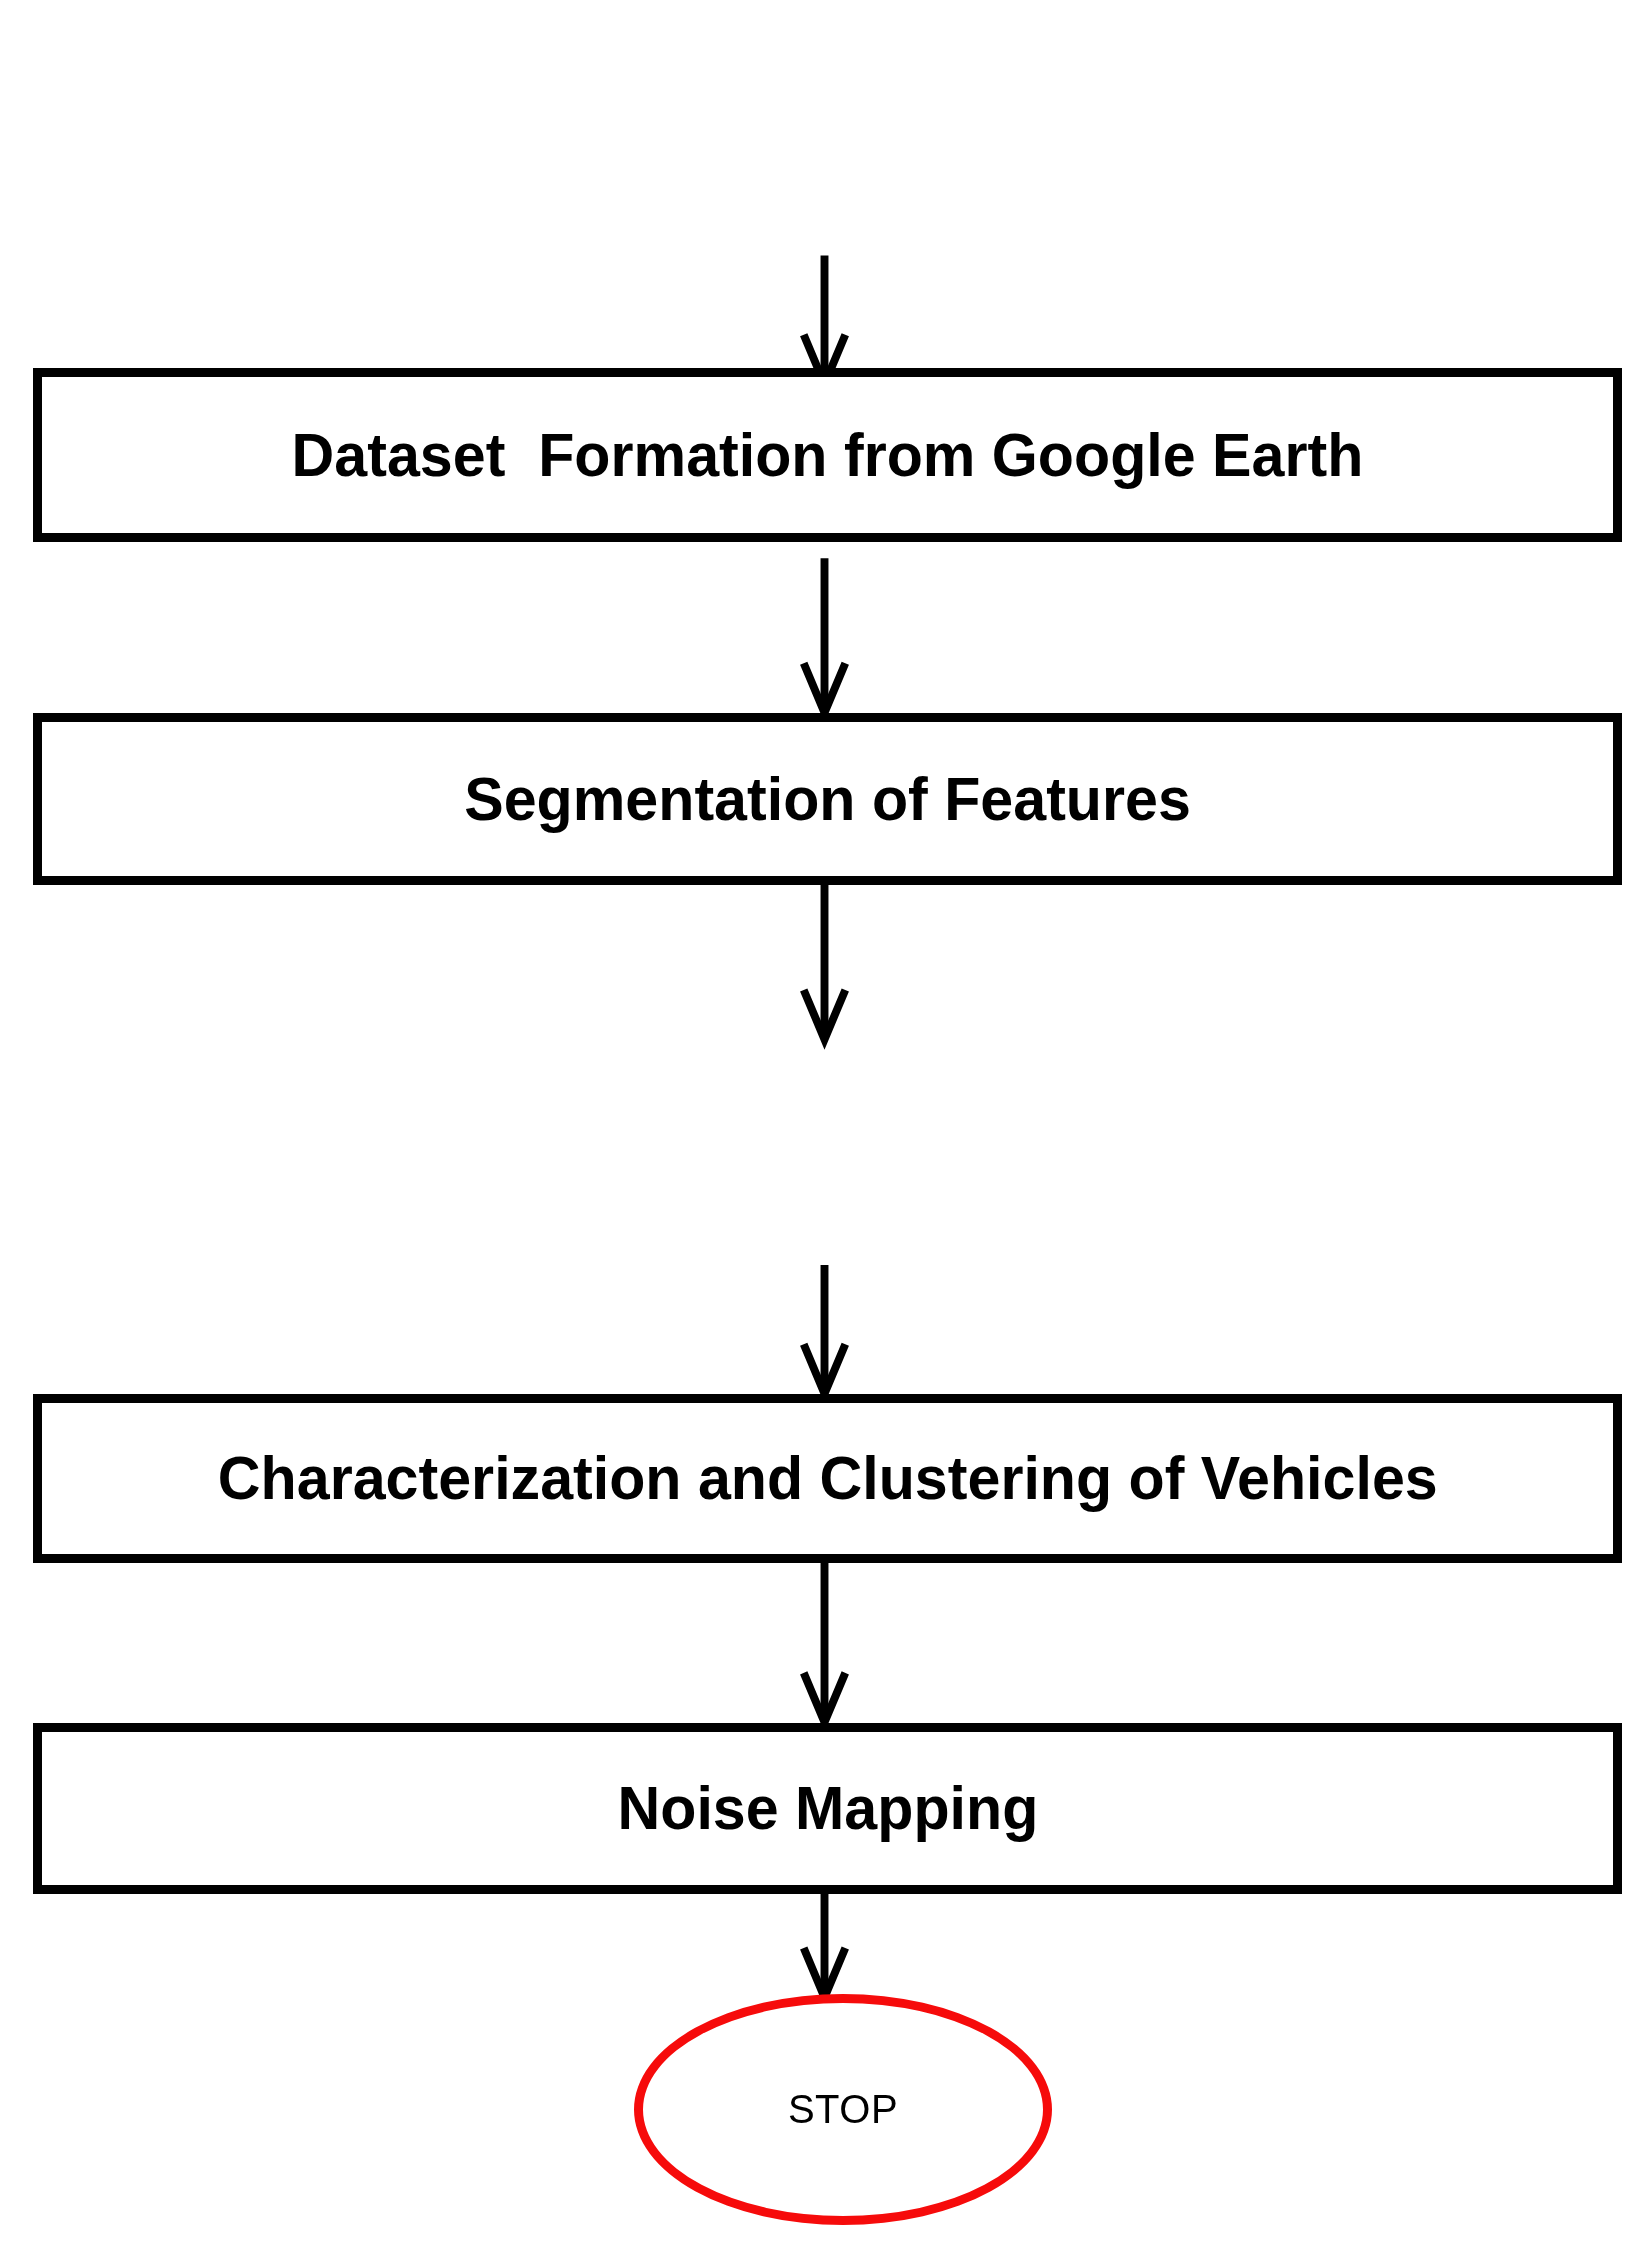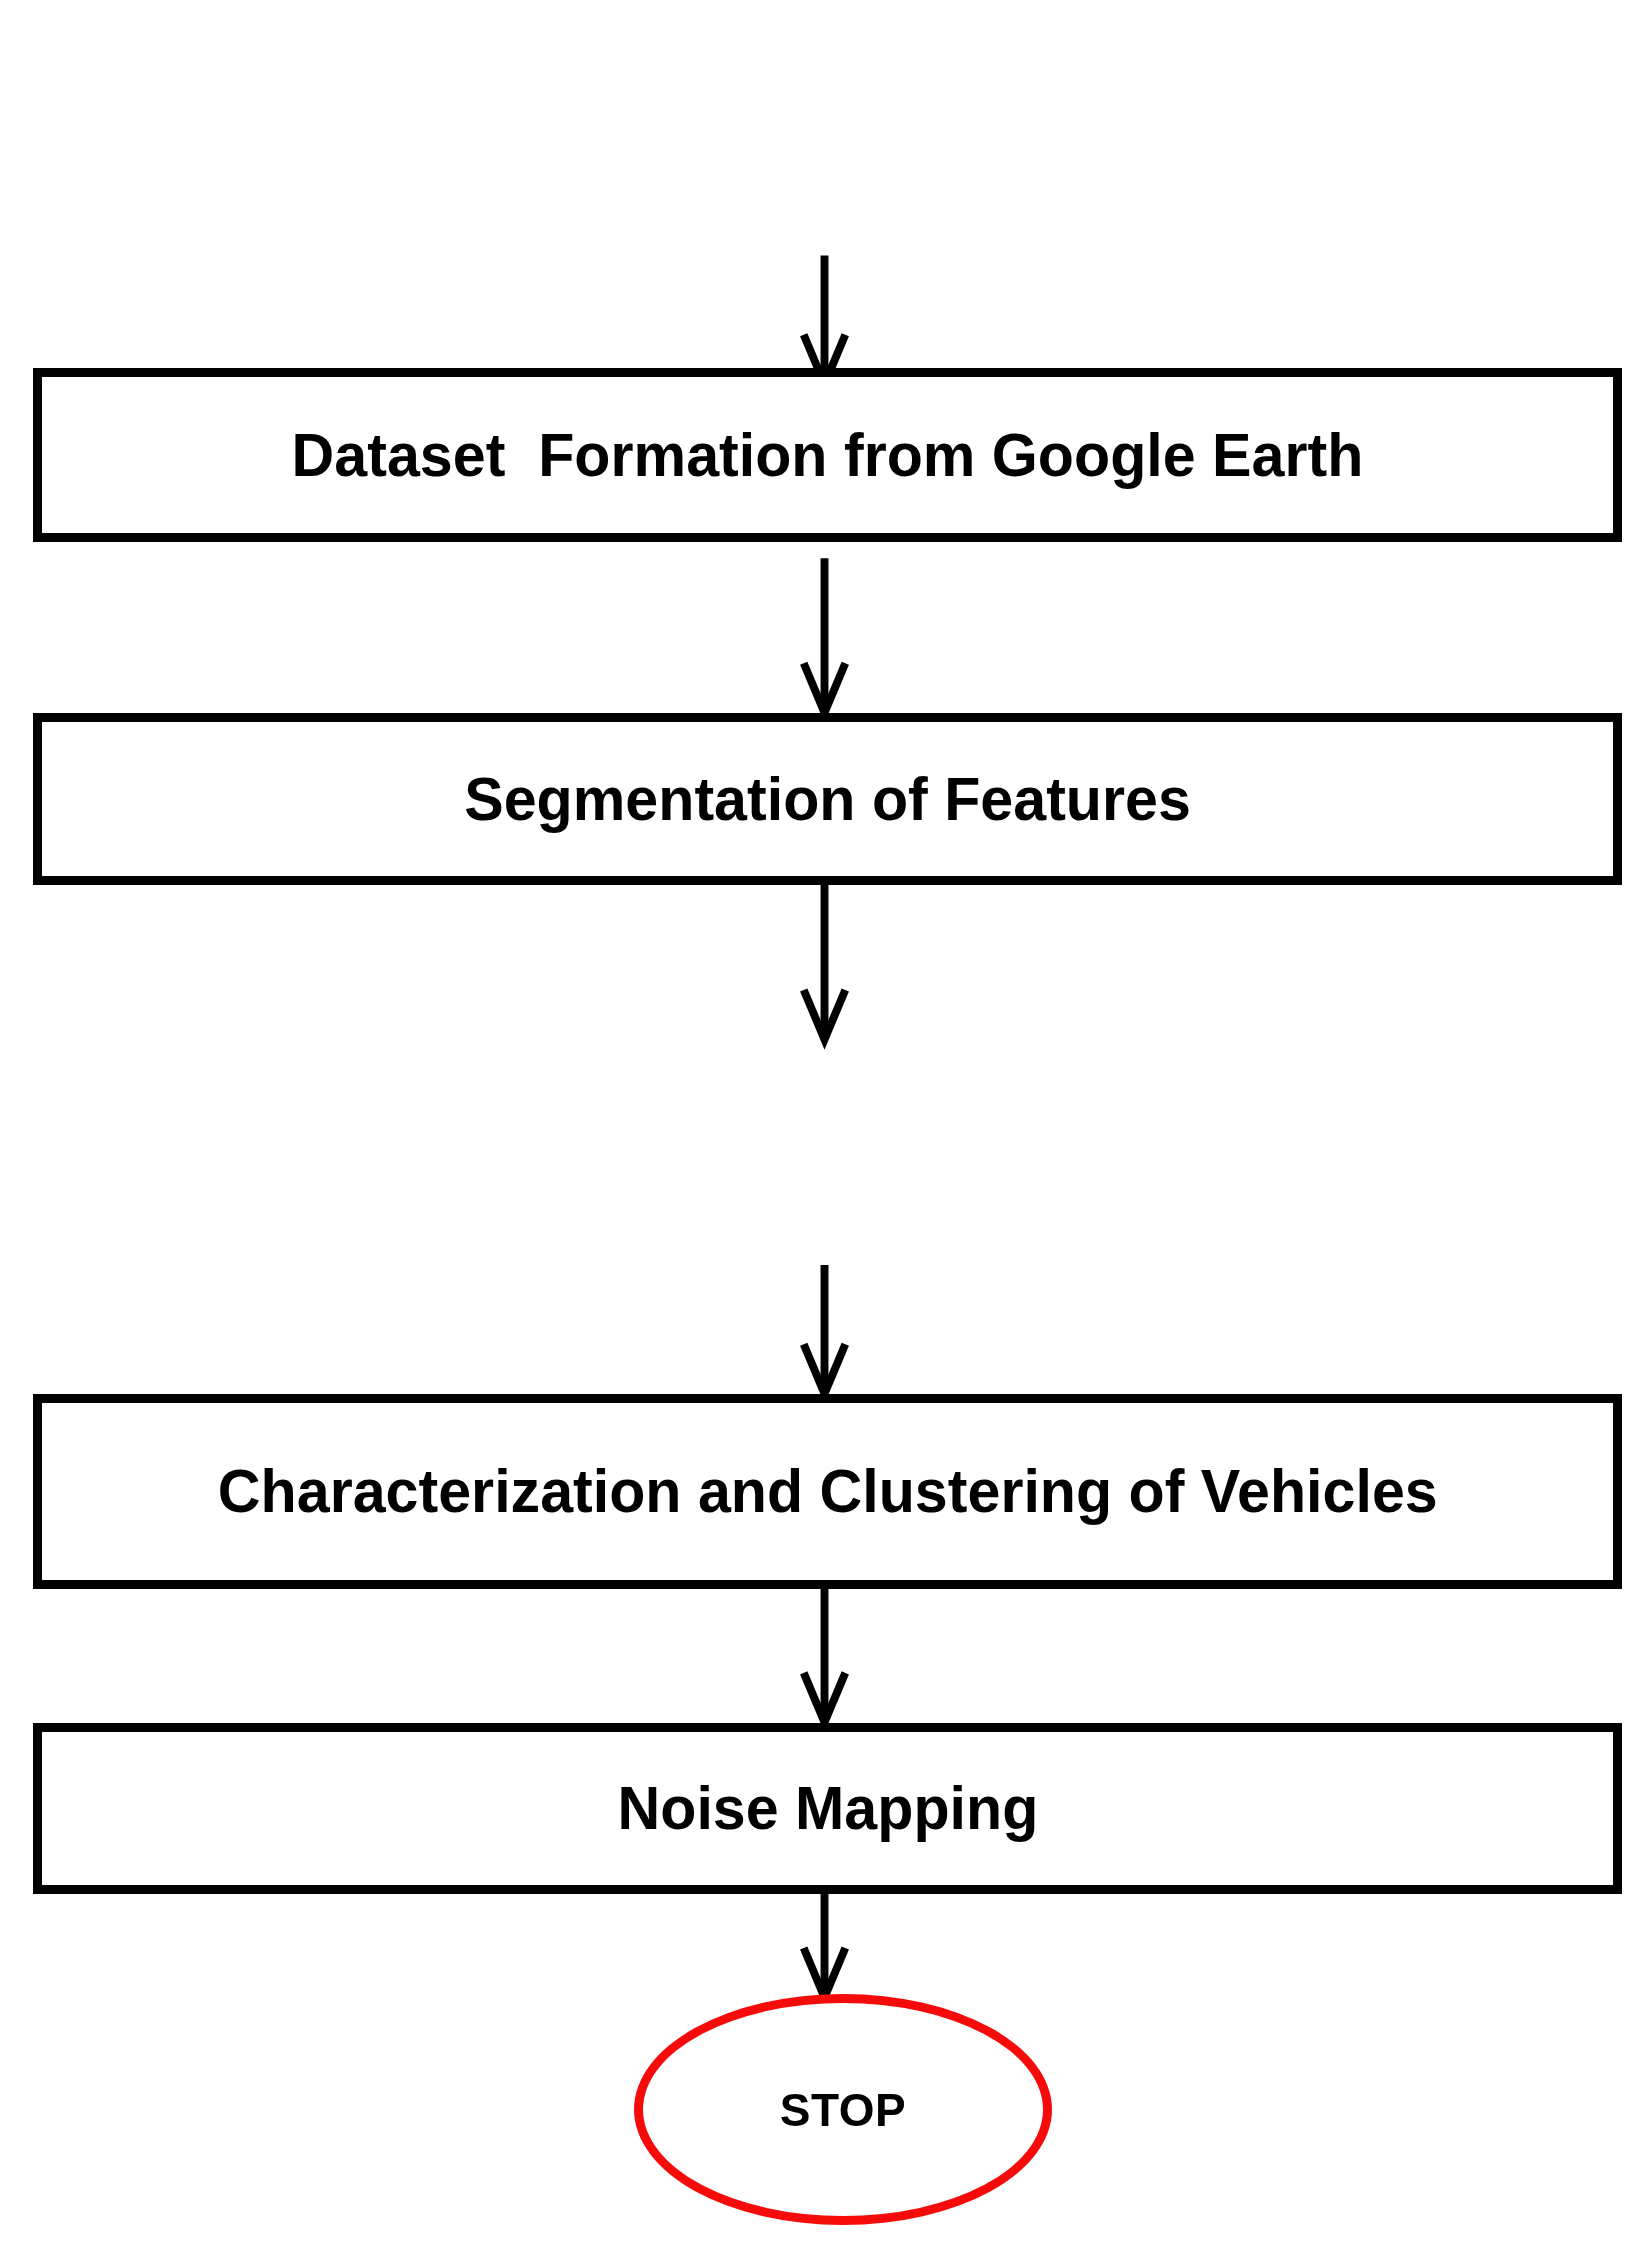--- a/index.html
+++ b/index.html
@@ -45,22 +45,22 @@
     border: 10px solid #f60b0b;
     font-size: 57px;
     font-weight: 400;
   }
   #stop-node {
     left: 634px;
     top: 1994px;
     width: 418px;
     height: 231px;
     border: 9px solid #f60b0b;
-    font-size: 46px;
-    font-weight: 700;
+    font-size: 40px;
+    font-weight: 400;
   }
   
   .process {
     position: absolute;
     left: 33px;
     width: 1589px;
     box-sizing: border-box;
     border: 9px solid #000000;
     background: #ffffff;
     color: #000000;
@@ -73,21 +73,21 @@
     font-size: 61px;
     font-weight: 700;
     line-height: 1.22;
     font-stretch: condensed;
     transform: scaleX(0.97);
     white-space: pre;
   }
   #box-dataset   { top: 368px;  height: 174px; }
   #box-segment   { top: 713px;  height: 172px; }
   #box-classify  { top: 1040px; height: 226px; }
-  #box-cluster   { top: 1394px; height: 195px; }
+  #box-cluster   { top: 1394px; height: 169px; }
   #box-noise     { top: 1723px; height: 171px; justify-content: center; }
 
   #box-classify .ptext { line-height: 1.30; }
 </style>
 </head>
 <body>
 
 <div id="canvas">
 
   <svg class="flow-svg" viewBox="0 0 1667 2280" aria-hidden="true">

